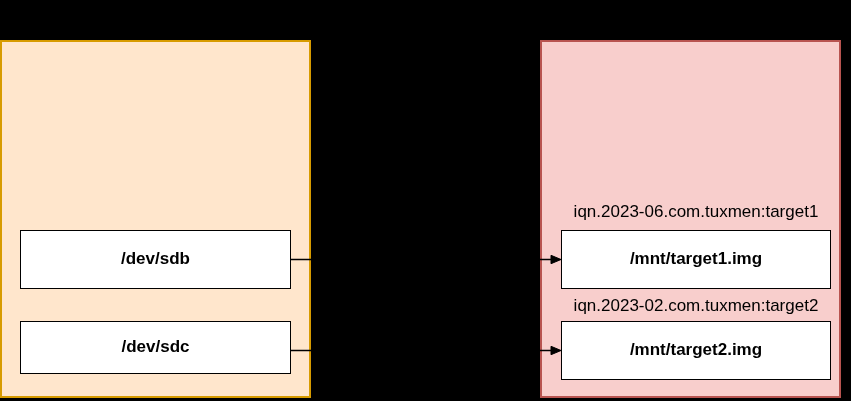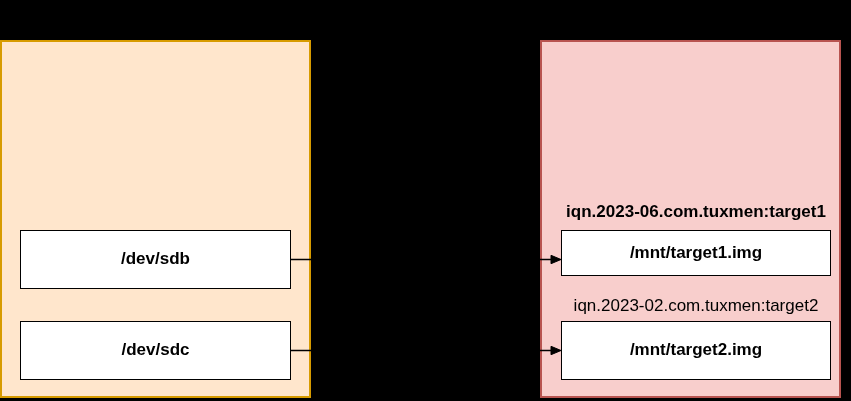--- a/index.html
+++ b/index.html
@@ -44,36 +44,36 @@
     display: flex;
     align-items: center;
     justify-content: center;
     font-size: 17px;
     line-height: 1.2;
     white-space: nowrap;
     font-weight: bold;
   }
   
   .node.sdb { left: 18px; top: 188px; width: 271px; height: 59px; }
-  .node.sdc { left: 18px; top: 279px; width: 271px; height: 59px; }
+  .node.sdc { left: 18px; top: 279px; width: 271px; height: 53px; }
   
-  .node.t1 { left: 19px; top: 188px; width: 270px; height: 46px; }
+  .node.t1 { left: 19px; top: 188px; width: 270px; height: 59px; }
   .node.t2 { left: 19px; top: 279px; width: 270px; height: 59px; }
   .iqn-label {
     position: absolute;
     left: 19px;
     width: 270px;
     height: 24px;
     line-height: 24px;
     text-align: center;
     font-size: 17px;
     white-space: nowrap;
     color: #000000;
   }
-  .iqn-label.l1 { top: 158px; font-weight: bold; }
+  .iqn-label.l1 { top: 158px; }
   .iqn-label.l2 { top: 252px; }
   svg.connectors {
     position: absolute;
     left: 0;
     top: 0;
     width: 851px;
     height: 401px;
     pointer-events: none;
   }
   svg.connectors line {

